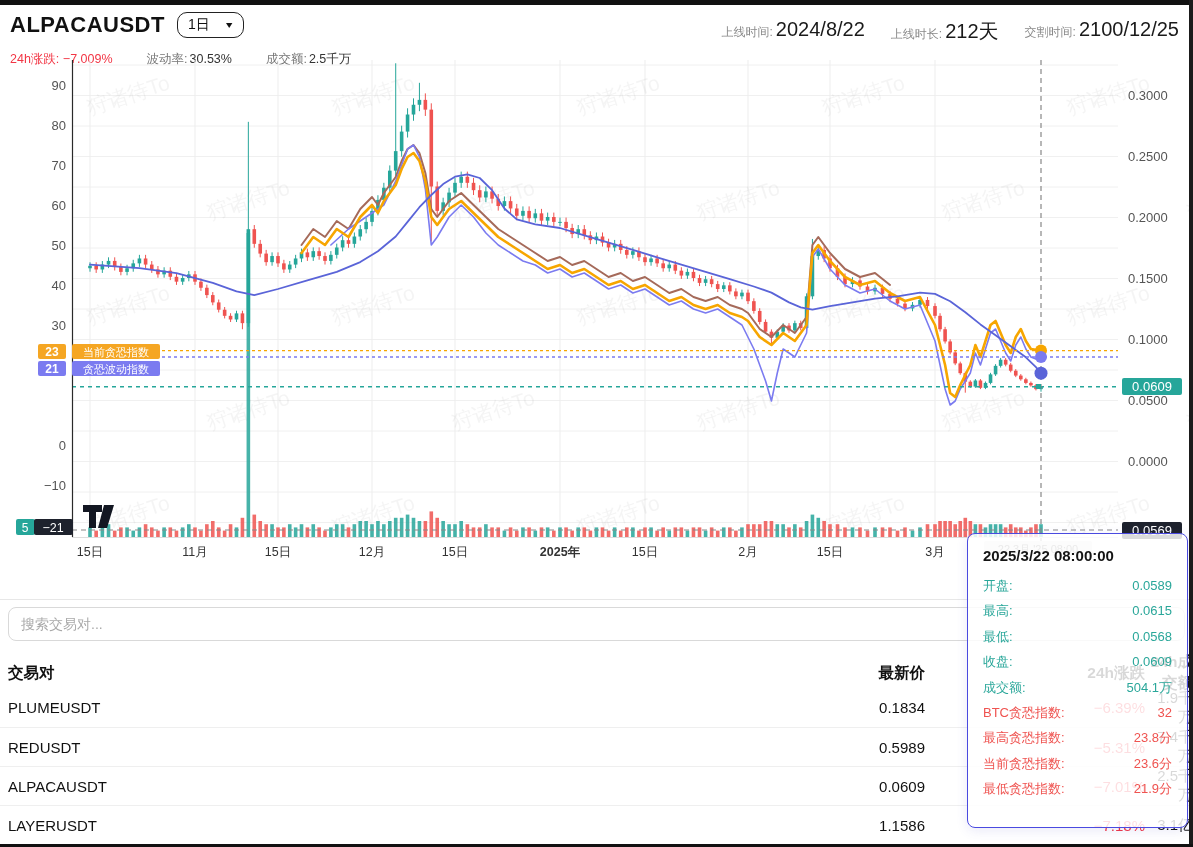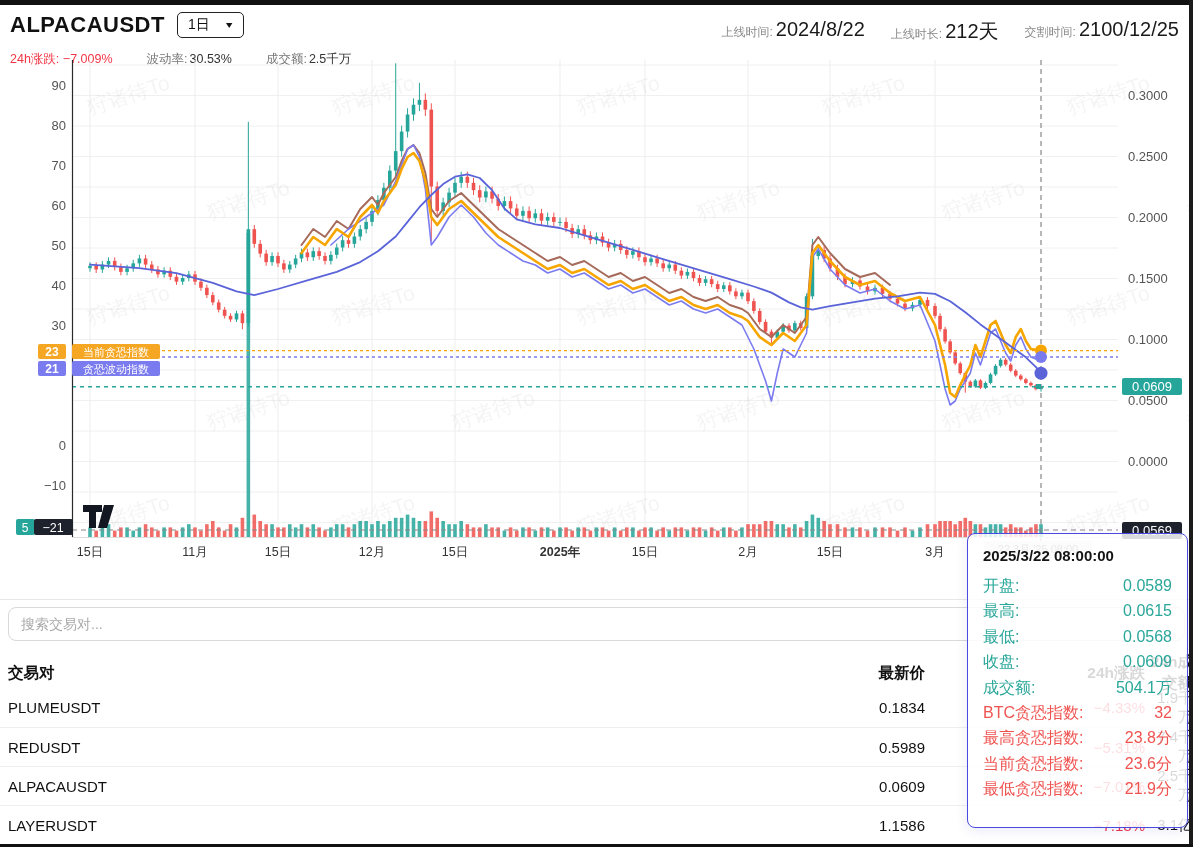--- a/index.html
+++ b/index.html
@@ -4,21 +4,21 @@
 <style>
   * { margin:0; padding:0; box-sizing:border-box; }
   html,body { width:1193px; height:847px; overflow:hidden; background:#fff;
     font-family:"Liberation Sans","DejaVu Sans",sans-serif; color:#111; }
   .top-strip { position:absolute; left:0; top:0; width:1193px; height:5px; background:#111; z-index:60; }
   .right-strip { position:absolute; right:0; top:0; width:4px; height:847px; background:#1b1b1b; z-index:60; }
   .bottom-strip { position:absolute; left:0; bottom:0; width:1193px; height:3px; background:#111; z-index:60; }
 
   .header { position:absolute; left:10px; top:12px; display:flex; align-items:center; gap:12px; }
   .symbol { font-size:22px; font-weight:bold; letter-spacing:.5px; }
-  .interval-select { display:flex; align-items:center; gap:14px; border:1.5px solid #222; border-radius:5px;
+  .interval-select { display:flex; align-items:center; gap:14px; border:1.5px solid #222; border-radius:10px;
     padding:3px 8px 3px 10px; font-size:14px; cursor:pointer; background:#fff; }
   .caret { font-size:11px; transform:scaleY(.8); }
 
   .listing-info { position:absolute; right:14px; top:18px; display:flex; gap:26px; font-size:12px; color:#8a8a8a; }
   .listing-info b { color:#1a1a1a; font-size:20px; font-weight:normal; margin-left:3px; }
 
   .stats-row { position:absolute; left:10px; top:51px; display:flex; gap:34px; font-size:12.5px; color:#777; }
   .stat-red { color:#f23645; }
   .stats-row b { color:#333; font-weight:normal; margin-left:2px; }
 
@@ -37,21 +37,21 @@
   .t-row > div { text-align:right; }
   .t-head { font-weight:bold; font-size:15.5px; height:36px; }
   .t-body .t-row { border-top:1px solid #efefef; }
   .t-body .t-row:first-child { border-top:none; }
   .chg { color:#f23645; }
 
   .tooltip { position:absolute; left:967px; top:533px; width:221px; height:295px; z-index:40;
     background:rgba(255,255,255,.84); border:1.5px solid #4a4ae0; border-radius:8px;
     box-shadow:0 3px 12px rgba(80,80,200,.12); padding:13px 15px 28px 15px; }
   .tt-title { font-size:15px; font-weight:bold; color:#141414; margin-bottom:9px; }
-  .tt-row { display:flex; justify-content:space-between; font-size:16px; line-height:25.4px; }
+  .tt-row { display:flex; justify-content:space-between; font-size:13px; line-height:25.4px; }
   .tt-teal { color:#2aa79a; }
   .tt-red { color:#ef5350;gap:22px; }
 </style>
 </head>
 <body>
 
 <div class="top-strip"></div>
 <div class="right-strip"></div>
 <div class="bottom-strip"></div>
 
@@ -678,21 +678,21 @@
   <div class="t-row t-head" id="table-head">
       <div>交易对</div>
       <div>最新价</div>
       <div>24h涨跌</div>
       <div>24h成交额</div>
     </div>
   <div class="t-body" id="table-body">
       <div class="t-row">
         <div>PLUMEUSDT</div>
         <div>0.1834</div>
-        <div class="chg">−4.33%</div>
+        <div class="chg">−6.39%</div>
         <div>1.9千万</div>
       </div>
       <div class="t-row">
         <div>REDUSDT</div>
         <div>0.5989</div>
         <div class="chg">−5.31%</div>
         <div>7.4千万</div>
       </div>
       <div class="t-row">
         <div>ALPACAUSDT</div>

